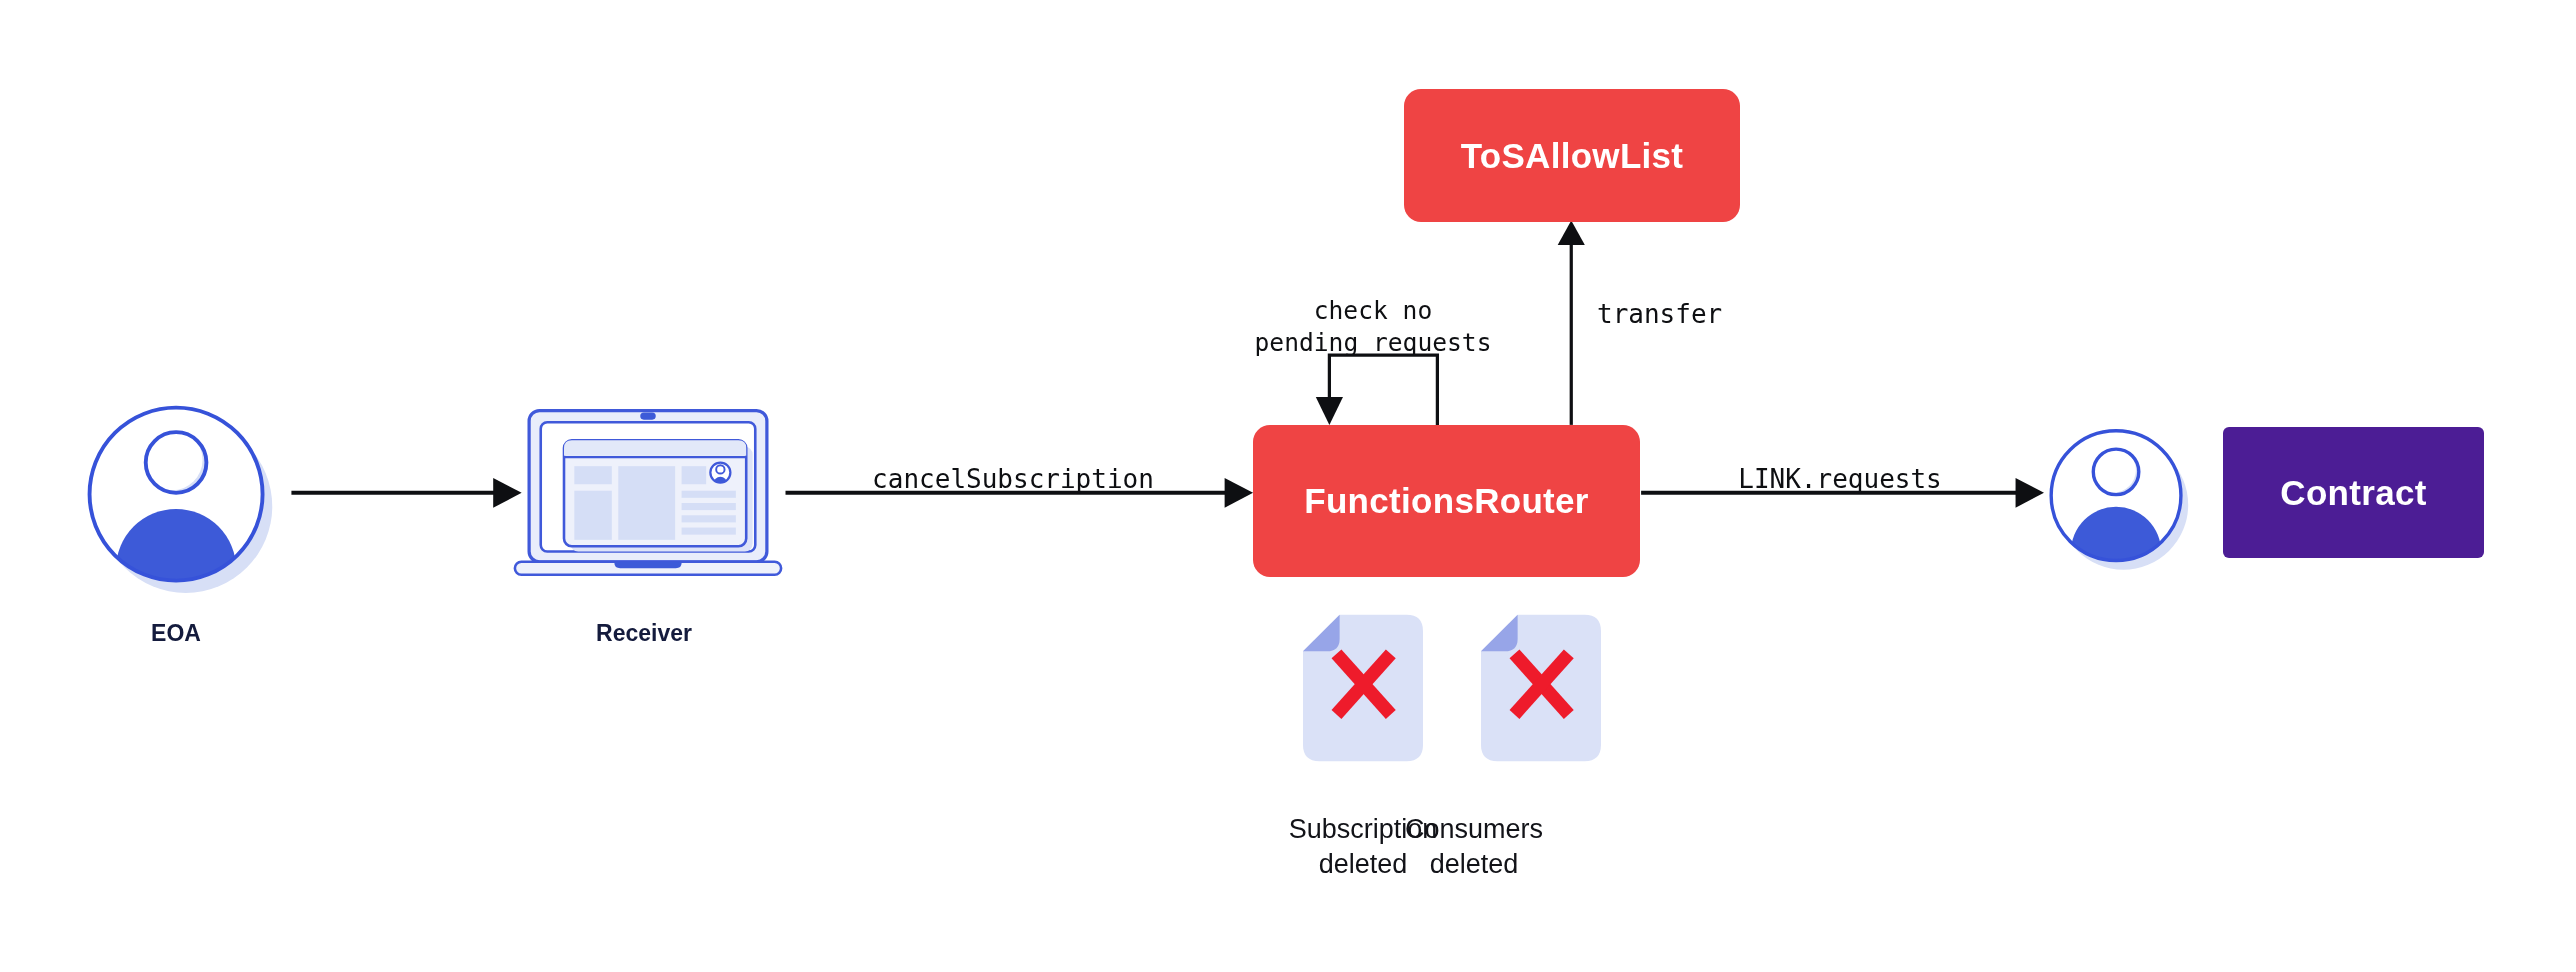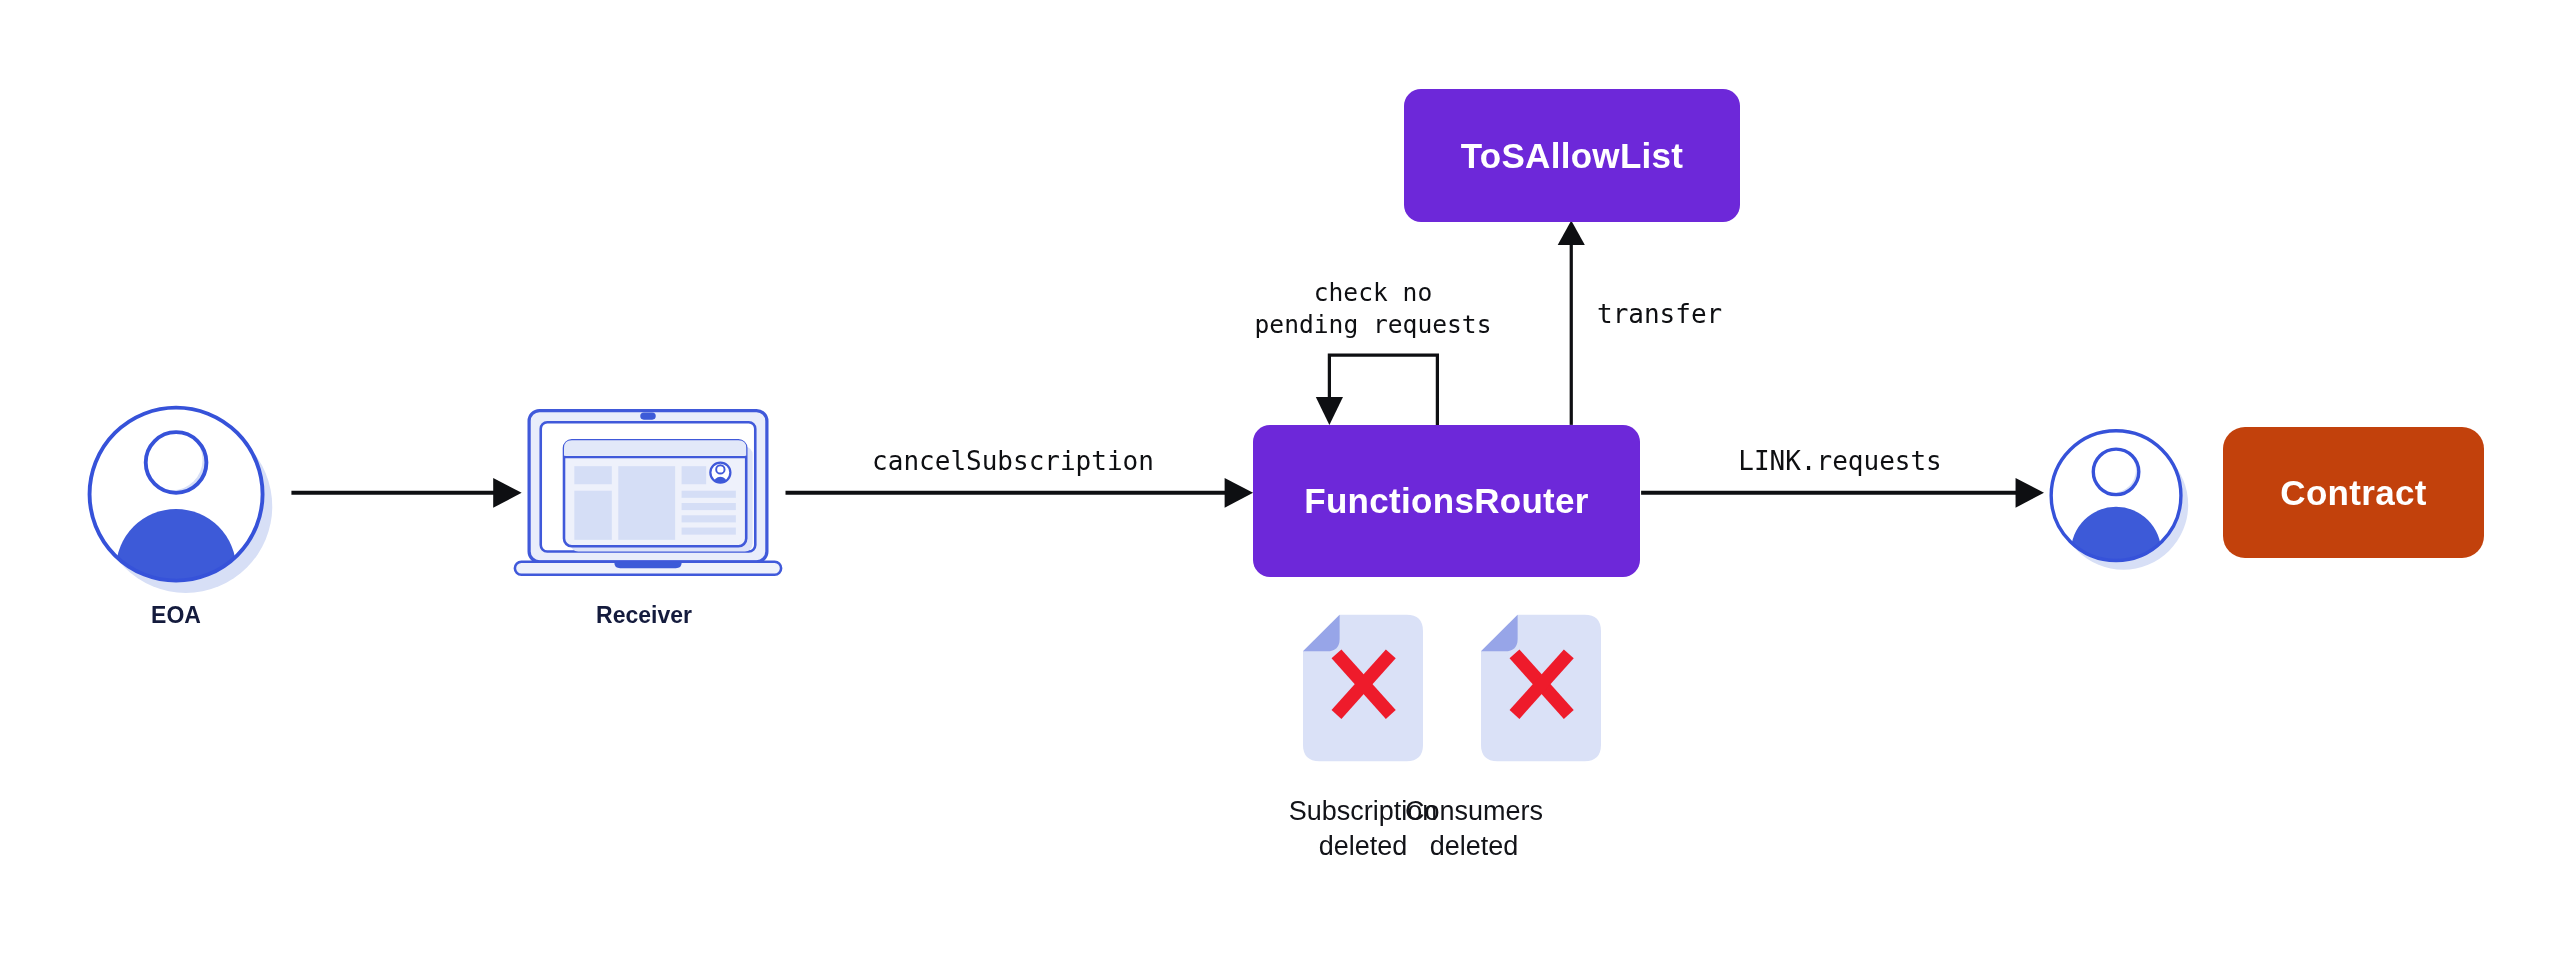--- a/index.html
+++ b/index.html
@@ -9,37 +9,37 @@
     background:#ffffff;
     overflow:hidden;
     font-family:"Liberation Sans",sans-serif;
   }
   .abs{position:absolute;}
   .node-box{
     display:flex;align-items:center;justify-content:center;
     color:#ffffff;font-weight:700;font-size:35px;letter-spacing:0.3px;
     font-family:"Liberation Sans",sans-serif;
   }
-  .box-slate{background:#6d28d9;border-radius:17px;}
-  .box-navy{background:#c2410c;border-radius:22px;}
+  .box-slate{background:#ef4444;border-radius:17px;}
+  .box-navy{background:#4c1d95;border-radius:6px;}
   .mono-label{
     font-family:"DejaVu Sans Mono",monospace;
     font-size:26px;color:#0e0f12;
     white-space:pre-line;text-align:center;line-height:32px;
   }
   .mono-small{font-size:24.6px;}
   .bold-label{
     font-weight:700;font-size:23px;color:#141b3d;
     text-align:center;white-space:pre-line;
   }
   .caption-label{
     font-size:27px;line-height:34px;color:#121318;
     text-align:center;white-space:pre-line;
   }
-  .cx{transform:translateX(-50%);}
+  .cx{transform:translateX(-50%);margin-top:18px;}
   svg{display:block;}
 </style>
 </head>
 <body>
 
 <div class="canvas">
 
   <svg class="abs" style="left:0;top:0" width="2576" height="972" viewBox="0 0 3982 1503">
 
     <g>

